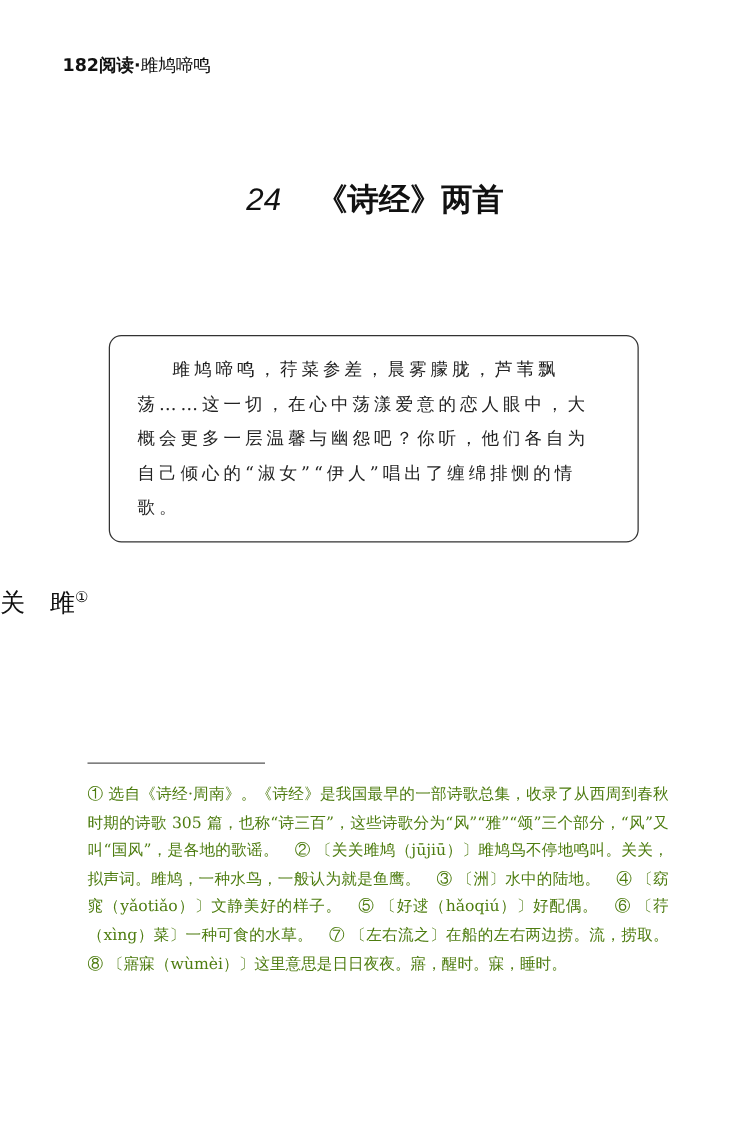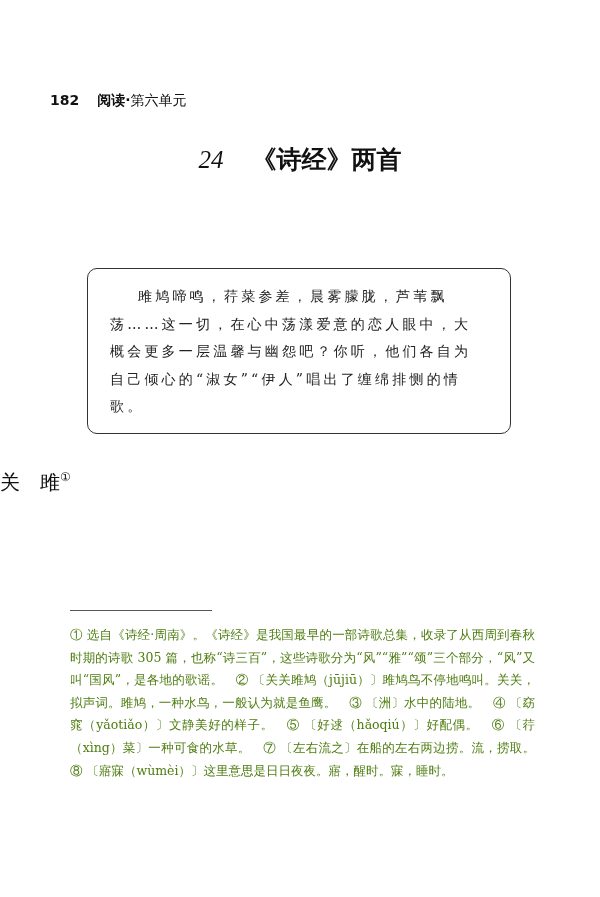--- a/index.html
+++ b/index.html
@@ -4,30 +4,30 @@
 <style>
   html, body { margin: 0; padding: 0; }
   body {
     width: 600px; height: 897px; background: #ffffff; position: relative;
     overflow: hidden; color: #111;
     font-family: "DejaVu Serif", "Liberation Serif", serif;
   }
   .header {
     position: absolute; top: 44px; left: 50px;
     font-family: "DejaVu Sans", "Liberation Sans", sans-serif;
-    font-size: 14px; font-weight: bold; display: flex; gap: 18px; align-items: baseline; margin-top: 48px;
+    font-size: 14px; font-weight: bold; display: flex; align-items: baseline;
   }
   .header .unit { font-weight: bold; }
   .header .unit .rest { font-weight: normal; font-family: "DejaVu Serif", serif; }
   .title {
     position: absolute; top: 143px; left: 0; width: 600px; text-align: center;
     font-size: 25px; font-weight: bold;
     font-family: "DejaVu Sans", "Liberation Sans", sans-serif;
   }
-  .title .num { font-family: Liberation Serif, serif; font-style: italic; font-weight: normal; margin-right: 28px; margin-top: 20px; }
+  .title .num { font-family: Liberation Sans, sans-serif; font-style: italic; font-weight: normal; margin-right: 28px; margin-top: 20px; }
   .intro-box {
     position: absolute; left: 87px; top: 268px; width: 424px; height: 166px;
     border: 1.5px solid #333; border-radius: 10px; box-sizing: border-box;
     padding: 14px 22px 22px 22px; font-size: 14px; line-height: 27.5px;
     letter-spacing: 3.2px; color: #222; text-indent: 2em;
   }
   .poem-title {
     position: absolute; top: 469px; left: 0; width: 600px; text-align: left;
     font-size: 20px; font-family: "DejaVu Sans", sans-serif;
   }
@@ -41,21 +41,21 @@
     position: absolute; top: 624px; left: 70px; width: 465px;
     font-size: 12.5px; line-height: 22.6px; color: #4d7c0f; text-align: justify;
   }
 </style>
 </head>
 <body>
 
 <div class="header">
   <span>182</span>
   <span class="unit">
-    <span>阅读</span><span>·</span><span class="rest">第六单元</span>
+    <span>阅读</span><span>·</span><span class="rest">雎鸠啼鸣</span>
   </span>
 </div>
 
 <div class="title">
   <span class="num">24</span><span>《诗经》两首</span>
 </div>
 
 <div class="intro-box">雎鸠啼鸣，荇菜参差，晨雾朦胧，芦苇飘荡……这一切，在心中荡漾爱意的恋人眼中，大概会更多一层温馨与幽怨吧？你听，他们各自为自己倾心的“淑女”“伊人”唱出了缠绵排恻的情歌。</div>
 
 <div class="poem-title">

